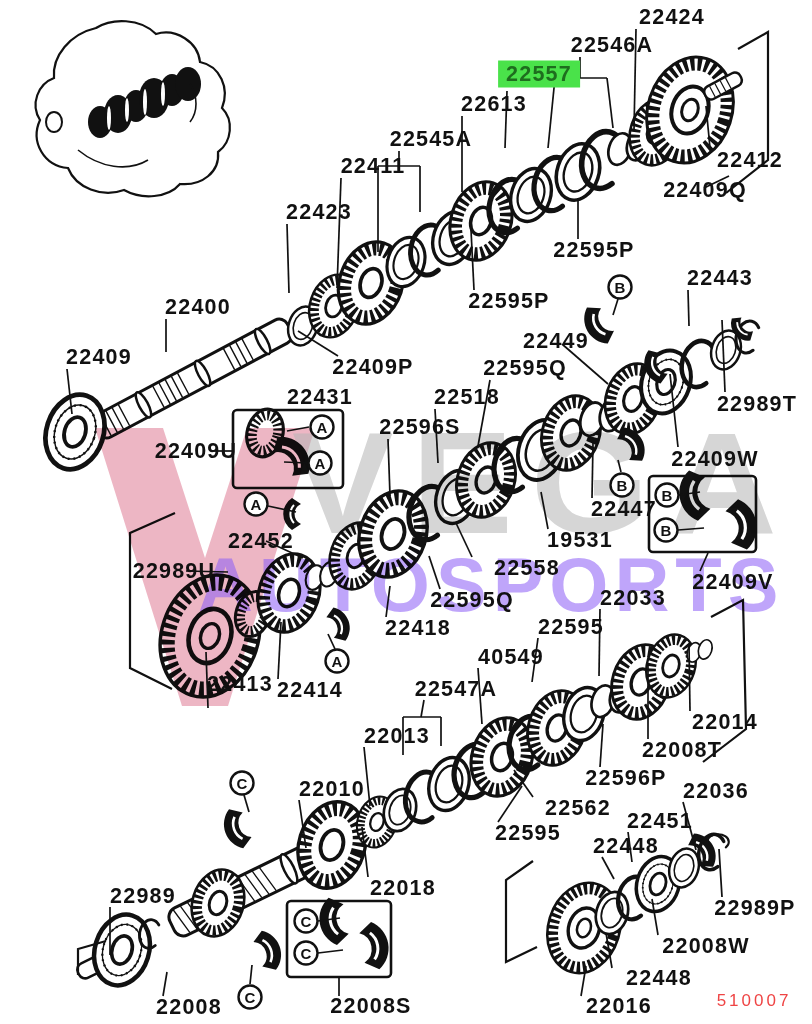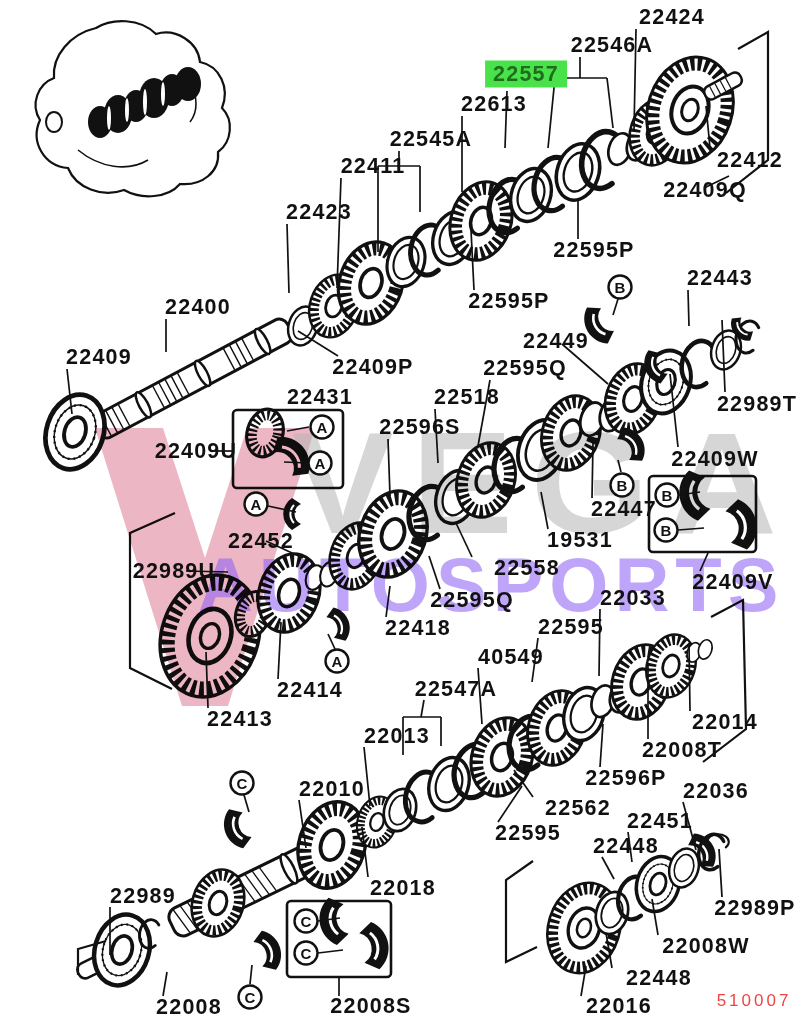--- a/index.html
+++ b/index.html
@@ -343,21 +343,21 @@
         <g>
           <circle cx="306" cy="953" r="11.5" class="callout-circle"></circle>
           <text x="306" y="958.5" class="callout-letter">C</text>
         </g>
       </g>
   </svg>
 
   <div id="labels">
       <div class="plabel" style="left: 640px; top: 17px;">22424</div>
       <div class="plabel" style="left: 580px; top: 45px; text-align: center;">22546A</div>
-      <div class="plabel hl" style="left: 494px; top: 74px;">22557</div>
+      <div class="plabel hl" style="left: 507px; top: 74px;">22557</div>
       <div class="plabel" style="left: 462px; top: 104px;">22613</div>
       <div class="plabel" style="left: 399px; top: 139px;">22545A</div>
       <div class="plabel" style="left: 341px; top: 166px;">22411</div>
       <div class="plabel" style="left: 287px; top: 212px;">22423</div>
       <div class="plabel" style="left: 718px; top: 160px;">22412</div>
       <div class="plabel" style="left: 673px; top: 190px;">22409Q</div>
       <div class="plabel" style="left: 562px; top: 250px;">22595P</div>
       <div class="plabel" style="left: 477px; top: 301px;">22595P</div>
       <div class="plabel" style="left: 166px; top: 307px;">22400</div>
       <div class="plabel" style="left: 67px; top: 357px;">22409</div>
@@ -377,21 +377,21 @@
       <div class="plabel" style="left: 142px; top: 571px;">22989U</div>
       <div class="plabel" style="left: 495px; top: 568px;">22558</div>
       <div class="plabel" style="left: 701px; top: 582px;">22409V</div>
       <div class="plabel" style="left: 440px; top: 600px;">22595Q</div>
       <div class="plabel" style="left: 386px; top: 628px;">22418</div>
       <div class="plabel" style="left: 601px; top: 598px;">22033</div>
       <div class="plabel" style="left: 539px; top: 627px;">22595</div>
       <div class="plabel" style="left: 479px; top: 657px;">40549</div>
       <div class="plabel" style="left: 278px; top: 690px;">22414</div>
       <div class="plabel" style="left: 424px; top: 689px;">22547A</div>
-      <div class="plabel" style="left: 208px; top: 719px; text-align: right;">22413</div>
+      <div class="plabel" style="left: 208px; top: 684px; text-align: right;">22413</div>
       <div class="plabel" style="left: 365px; top: 736px;">22013</div>
       <div class="plabel" style="left: 693px; top: 722px;">22014</div>
       <div class="plabel" style="left: 650px; top: 750px;">22008T</div>
       <div class="plabel" style="left: 594px; top: 778px;">22596P</div>
       <div class="plabel" style="left: 684px; top: 791px;">22036</div>
       <div class="plabel" style="left: 300px; top: 789px;">22010</div>
       <div class="plabel" style="left: 546px; top: 808px;">22562</div>
       <div class="plabel" style="left: 628px; top: 821px;">22451</div>
       <div class="plabel" style="left: 496px; top: 833px;">22595</div>
       <div class="plabel" style="left: 594px; top: 846px;">22448</div>

